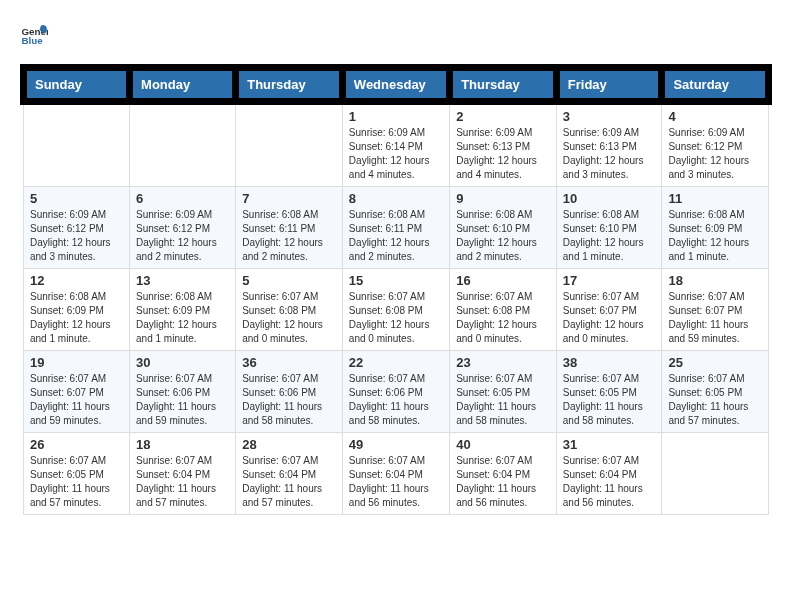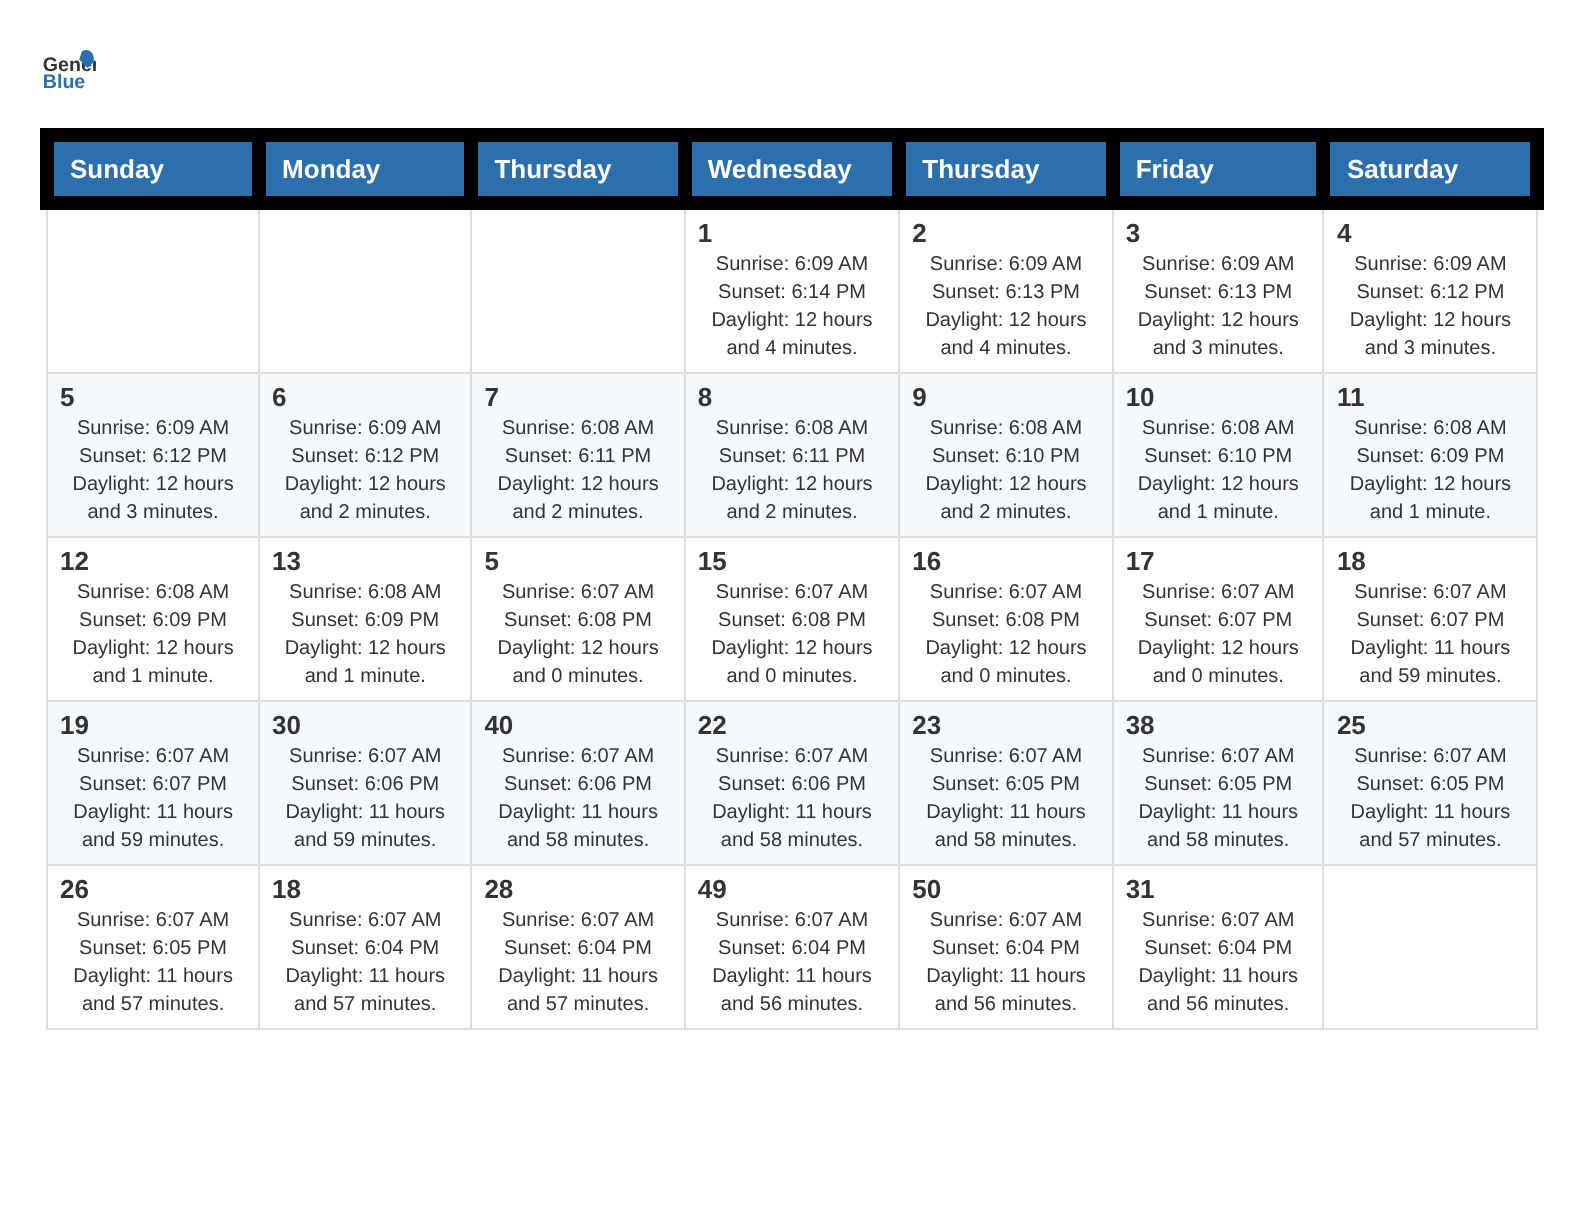--- a/index.html
+++ b/index.html
@@ -67,21 +67,20 @@
     .day-number {
       font-weight: bold;
       font-size: 13px;
       margin-bottom: 2px;
       display: block;
     }
     .day-info {
       font-size: 10px;
       line-height: 1.4;
       color: #333;
-      text-align: center;
     }
     .empty-cell {
       background: #f9f9f9;
     }
   </style>
 </head>
 <body>
 
 <div class="header-area">
   <div class="logo">
@@ -254,86 +253,86 @@
 and 59 minutes.</div>
         </td>
         <td>
           <span class="day-number">30</span>
           <div class="day-info" style="white-space: pre-line;">Sunrise: 6:07 AM
 Sunset: 6:06 PM
 Daylight: 11 hours
 and 59 minutes.</div>
         </td>
         <td>
+          <span class="day-number">36</span>
+          <div class="day-info" style="white-space: pre-line;">Sunrise: 6:07 AM
+Sunset: 6:06 PM
+Daylight: 11 hours
+and 58 minutes.</div>
+        </td>
+        <td>
+          <span class="day-number">22</span>
+          <div class="day-info" style="white-space: pre-line;">Sunrise: 6:07 AM
+Sunset: 6:06 PM
+Daylight: 11 hours
+and 58 minutes.</div>
+        </td>
+        <td>
+          <span class="day-number">23</span>
+          <div class="day-info" style="white-space: pre-line;">Sunrise: 6:07 AM
+Sunset: 6:05 PM
+Daylight: 11 hours
+and 58 minutes.</div>
+        </td>
+        <td>
+          <span class="day-number">38</span>
+          <div class="day-info" style="white-space: pre-line;">Sunrise: 6:07 AM
+Sunset: 6:05 PM
+Daylight: 11 hours
+and 58 minutes.</div>
+        </td>
+        <td>
+          <span class="day-number">25</span>
+          <div class="day-info" style="white-space: pre-line;">Sunrise: 6:07 AM
+Sunset: 6:05 PM
+Daylight: 11 hours
+and 57 minutes.</div>
+        </td>
+      </tr>
+      <tr>
+        <td>
+          <span class="day-number">26</span>
+          <div class="day-info" style="white-space: pre-line;">Sunrise: 6:07 AM
+Sunset: 6:05 PM
+Daylight: 11 hours
+and 57 minutes.</div>
+        </td>
+        <td>
+          <span class="day-number">18</span>
+          <div class="day-info" style="white-space: pre-line;">Sunrise: 6:07 AM
+Sunset: 6:04 PM
+Daylight: 11 hours
+and 57 minutes.</div>
+        </td>
+        <td>
+          <span class="day-number">28</span>
+          <div class="day-info" style="white-space: pre-line;">Sunrise: 6:07 AM
+Sunset: 6:04 PM
+Daylight: 11 hours
+and 57 minutes.</div>
+        </td>
+        <td>
+          <span class="day-number">49</span>
+          <div class="day-info" style="white-space: pre-line;">Sunrise: 6:07 AM
+Sunset: 6:04 PM
+Daylight: 11 hours
+and 56 minutes.</div>
+        </td>
+        <td>
           <span class="day-number">40</span>
-          <div class="day-info" style="white-space: pre-line;">Sunrise: 6:07 AM
-Sunset: 6:06 PM
-Daylight: 11 hours
-and 58 minutes.</div>
-        </td>
-        <td>
-          <span class="day-number">22</span>
-          <div class="day-info" style="white-space: pre-line;">Sunrise: 6:07 AM
-Sunset: 6:06 PM
-Daylight: 11 hours
-and 58 minutes.</div>
-        </td>
-        <td>
-          <span class="day-number">23</span>
-          <div class="day-info" style="white-space: pre-line;">Sunrise: 6:07 AM
-Sunset: 6:05 PM
-Daylight: 11 hours
-and 58 minutes.</div>
-        </td>
-        <td>
-          <span class="day-number">38</span>
-          <div class="day-info" style="white-space: pre-line;">Sunrise: 6:07 AM
-Sunset: 6:05 PM
-Daylight: 11 hours
-and 58 minutes.</div>
-        </td>
-        <td>
-          <span class="day-number">25</span>
-          <div class="day-info" style="white-space: pre-line;">Sunrise: 6:07 AM
-Sunset: 6:05 PM
-Daylight: 11 hours
-and 57 minutes.</div>
-        </td>
-      </tr>
-      <tr>
-        <td>
-          <span class="day-number">26</span>
-          <div class="day-info" style="white-space: pre-line;">Sunrise: 6:07 AM
-Sunset: 6:05 PM
-Daylight: 11 hours
-and 57 minutes.</div>
-        </td>
-        <td>
-          <span class="day-number">18</span>
-          <div class="day-info" style="white-space: pre-line;">Sunrise: 6:07 AM
-Sunset: 6:04 PM
-Daylight: 11 hours
-and 57 minutes.</div>
-        </td>
-        <td>
-          <span class="day-number">28</span>
-          <div class="day-info" style="white-space: pre-line;">Sunrise: 6:07 AM
-Sunset: 6:04 PM
-Daylight: 11 hours
-and 57 minutes.</div>
-        </td>
-        <td>
-          <span class="day-number">49</span>
-          <div class="day-info" style="white-space: pre-line;">Sunrise: 6:07 AM
-Sunset: 6:04 PM
-Daylight: 11 hours
-and 56 minutes.</div>
-        </td>
-        <td>
-          <span class="day-number">50</span>
           <div class="day-info" style="white-space: pre-line;">Sunrise: 6:07 AM
 Sunset: 6:04 PM
 Daylight: 11 hours
 and 56 minutes.</div>
         </td>
         <td>
           <span class="day-number">31</span>
           <div class="day-info" style="white-space: pre-line;">Sunrise: 6:07 AM
 Sunset: 6:04 PM
 Daylight: 11 hours

